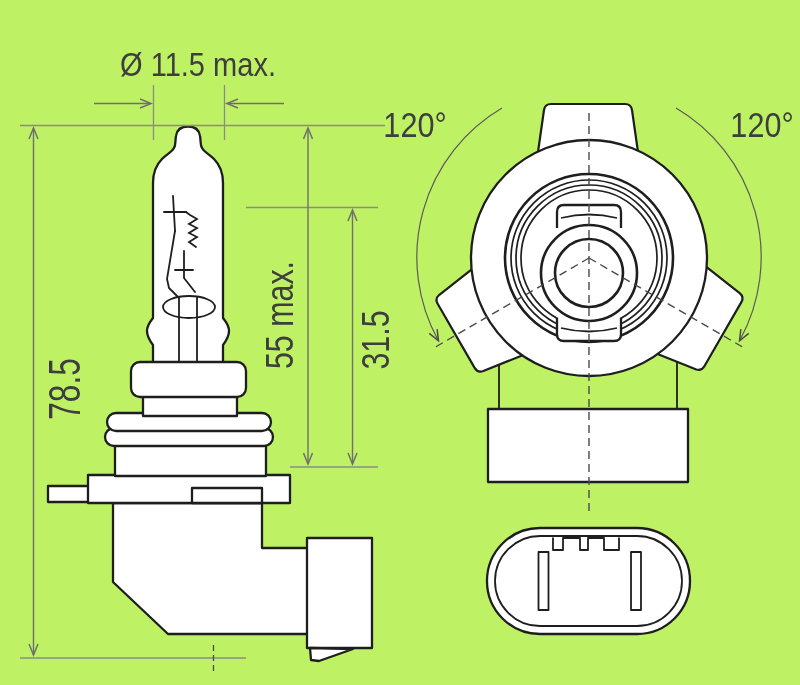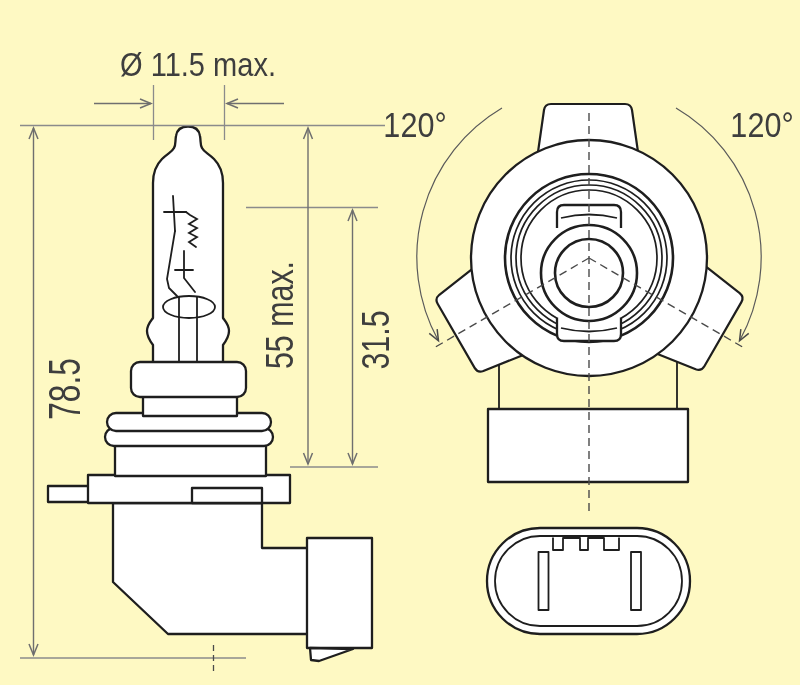--- a/index.html
+++ b/index.html
@@ -1,16 +1,16 @@
 <!DOCTYPE html>
 <html><head>
 <meta charset="utf-8">
 <style>
   html,body{margin:0;padding:0;background:#ffffff;}
-  .stage{position:relative;width:800px;height:685px;background:#fef9c3;overflow:hidden;
+  .stage{position:relative;width:800px;height:685px;background:#bef264;overflow:hidden;
          font-family:"Liberation Sans", sans-serif;}
   svg{display:block;}
   .outline{fill:#ffffff;stroke:#1e1e1e;stroke-width:2.3;stroke-linejoin:round;}
   .outline-thin{fill:none;stroke:#1e1e1e;stroke-width:1.8;stroke-linejoin:round;}
   .detail{fill:none;stroke:#1e1e1e;stroke-width:1.8;stroke-linecap:round;}
   .ring{fill:none;stroke:#1e1e1e;stroke-width:1.7;}
   .thick{stroke-width:2.6;}
   .dim{stroke:#8b8b8b;stroke-width:1.3;fill:none;}
   .dimline{stroke:#6f6f6f;stroke-width:1.4;fill:none;}
   .dash{stroke:#4a4a4a;stroke-width:1.4;fill:none;stroke-dasharray:8 5;}

